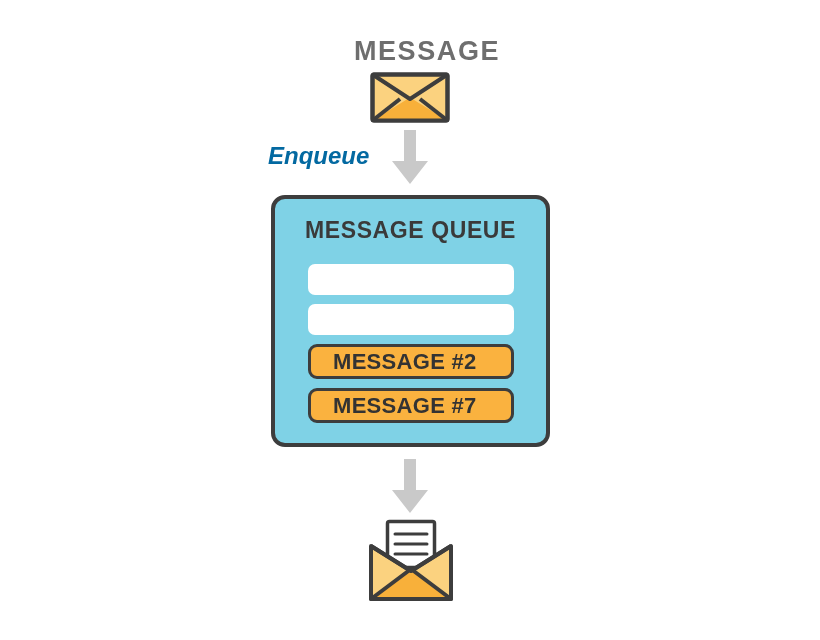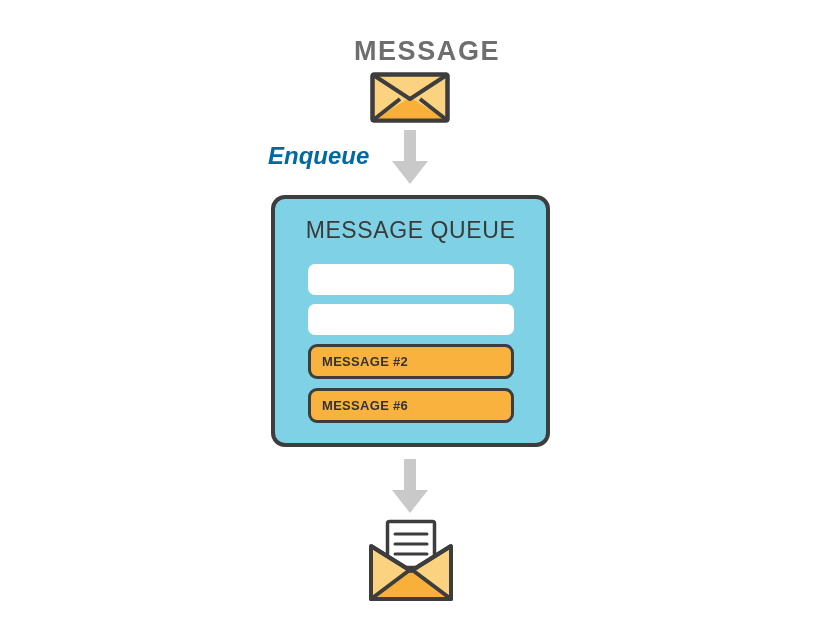--- a/index.html
+++ b/index.html
@@ -79,21 +79,21 @@
     border: 4px solid #3d3d3d;
     border-radius: 14px;
   }
   .queue-title {
     position: absolute;
     left: 0;
     top: 17px;
     width: 100%;
     text-align: center;
     font-size: 23px;
-    font-weight: normal;
+    font-weight: bold;
     letter-spacing: 0.6px;
     color: #3a3a3a;
     line-height: 28px;
     white-space: nowrap;
   }
 
   .slots {
     position: absolute;
     left: 33px;
     top: 65px;
@@ -111,22 +111,22 @@
   }
   .slot.filled {
     background: #fab23f;
     border: 3px solid #3d3d3d;
     border-radius: 9px;
     height: 35px;
     display: flex;
     align-items: center;
   }
   .slot.filled .slot-label {
-    padding-left: 11px;
-    font-size: 13px;
+    padding-left: 22px;
+    font-size: 22px;
     font-weight: bold;
     letter-spacing: 0.3px;
     color: #333333;
     line-height: 22px;
     white-space: nowrap;
   }
 
   
   .env-open {
     position: absolute;
@@ -166,21 +166,21 @@
   <div class="queue-box">
     <div class="queue-title">MESSAGE QUEUE</div>
 
     <div class="slots">
       <div class="slot empty"></div>
       <div class="slot empty"></div>
       <div class="slot filled">
         <span class="slot-label">MESSAGE #2</span>
       </div>
       <div class="slot filled">
-        <span class="slot-label">MESSAGE #6</span>
+        <span class="slot-label">MESSAGE #7</span>
       </div>
     </div>
   </div>
 
   <div class="arrow arrow-dequeue">
     <svg width="36" height="54" viewBox="0 0 36 54">
       <path d="M12 0 H24 V31 H36 L18 54 L0 31 H12 Z" fill="#c9c9c9"></path>
     </svg>
   </div>
 

